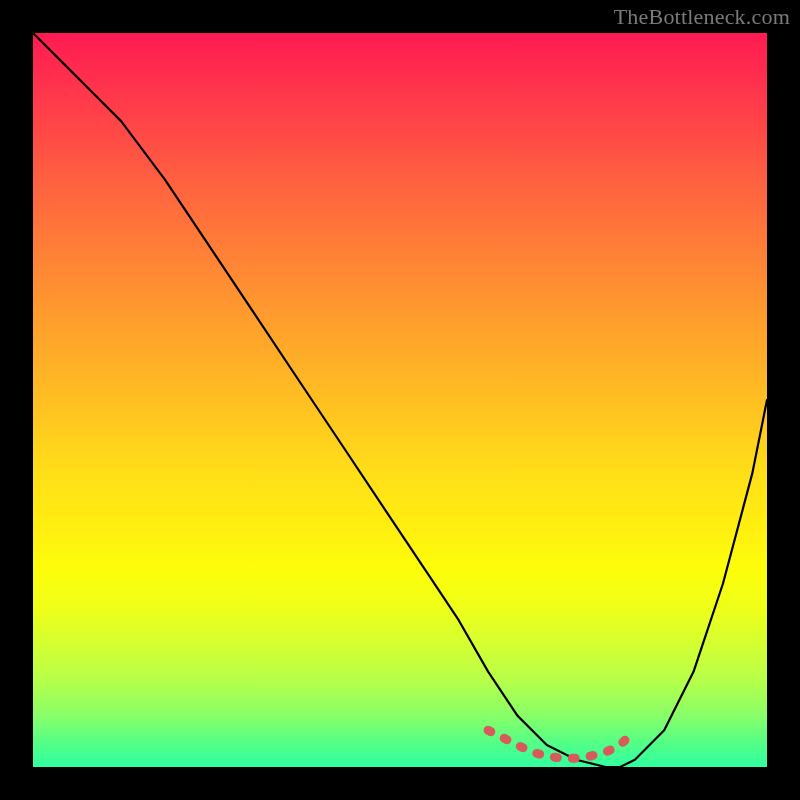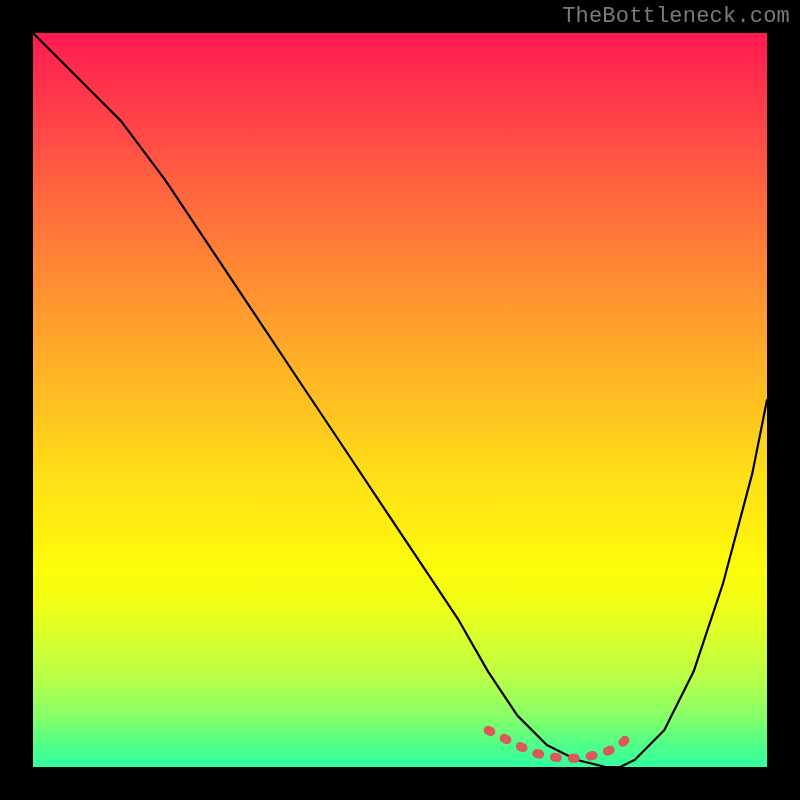--- a/index.html
+++ b/index.html
@@ -54,21 +54,21 @@
   }
   .curve {
     position: absolute;
     left: 0;
     top: 0;
   }
   .watermark {
     position: absolute;
     top: 4px;
     right: 10px;
-    font-family: Liberation Mono, monospace;
+    font-family: Liberation Serif, serif;
     font-size: 22px;
     color: #7a7a7a;
     letter-spacing: 0.2px;
   }
 </style>
 </head>
 <body>
 
 <div class="frame">
   <div class="plot">

